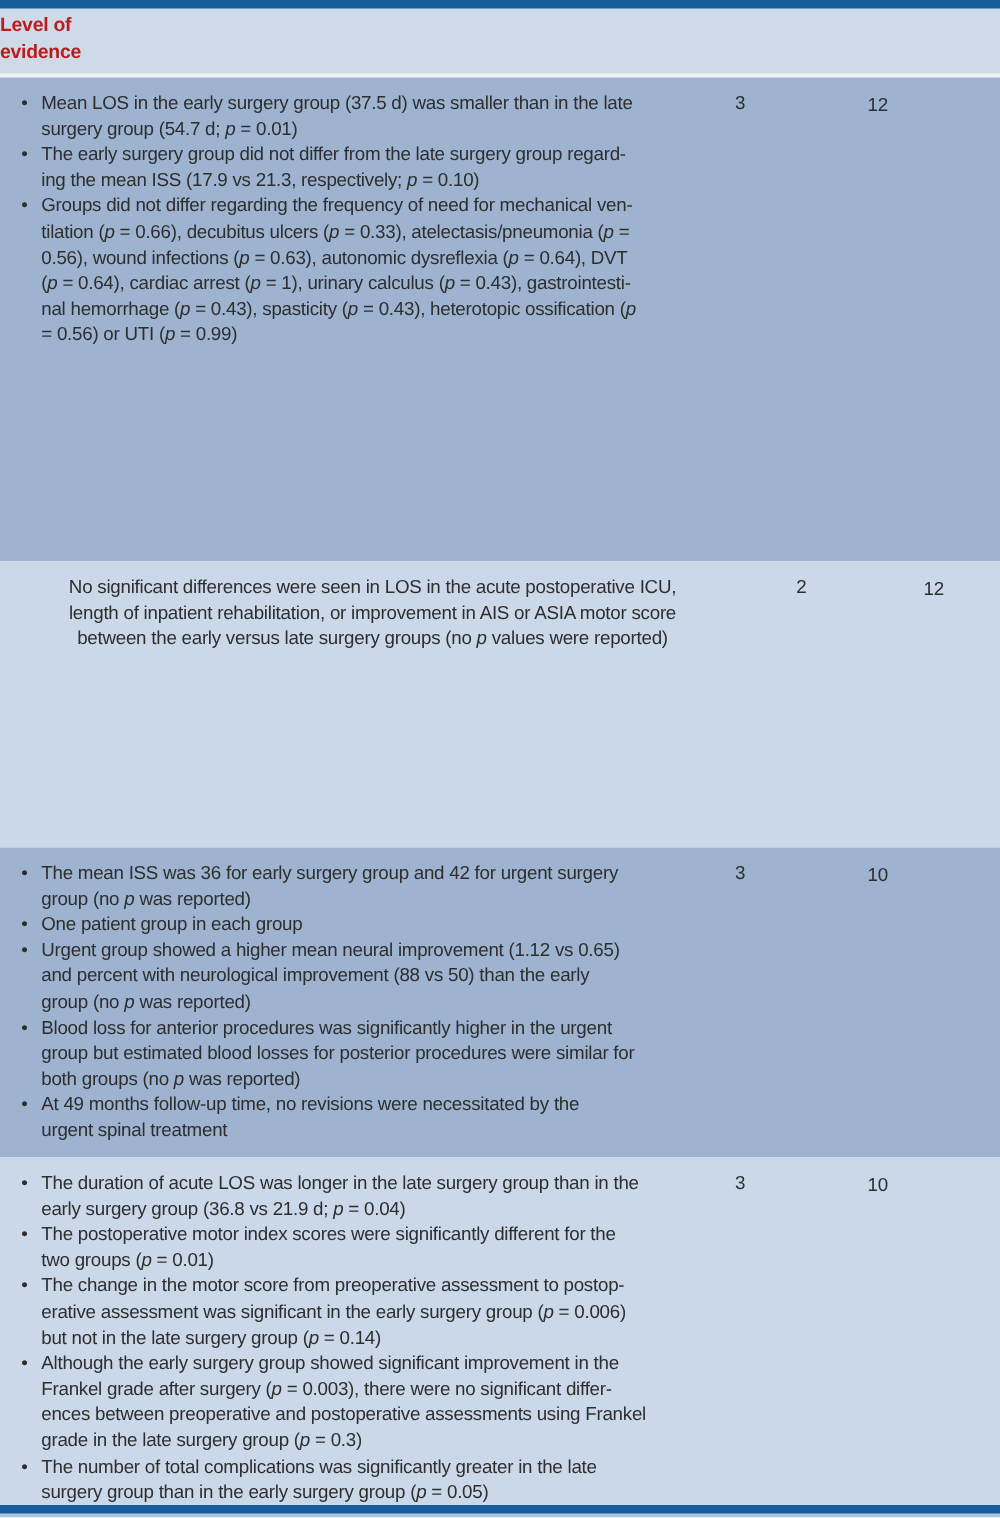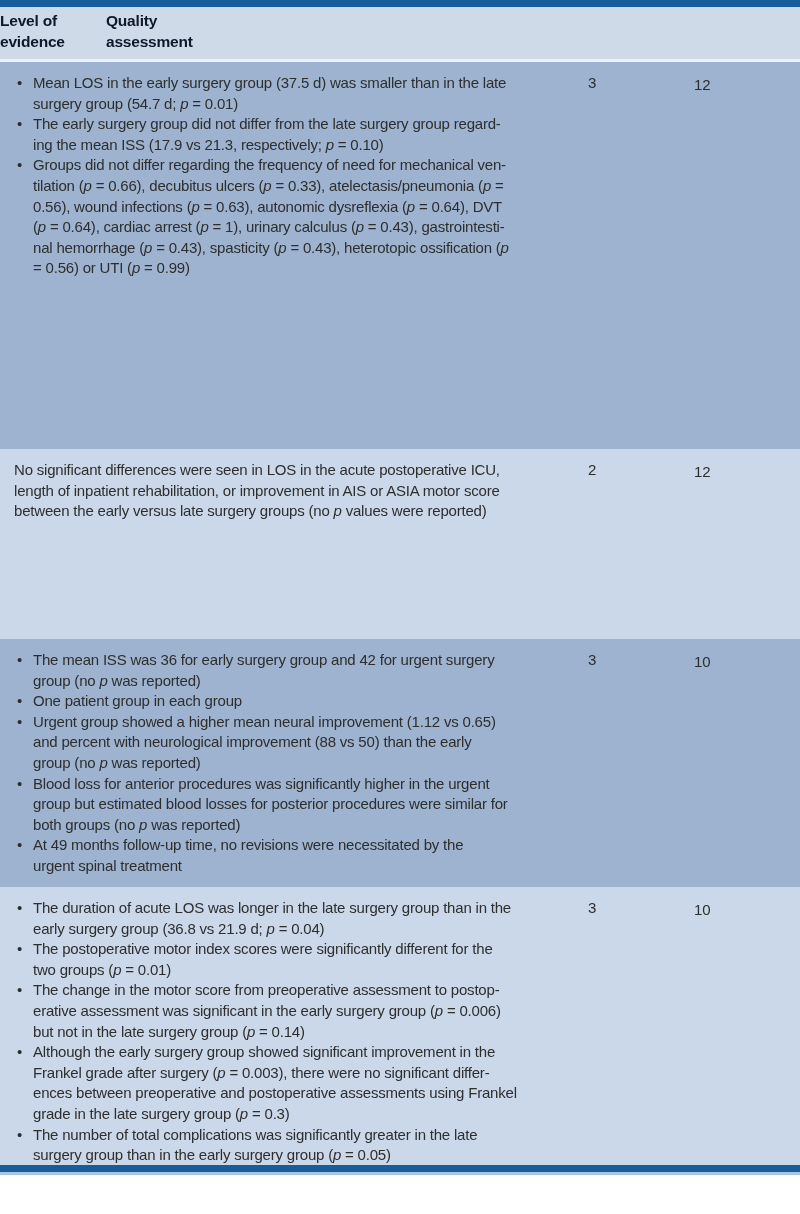--- a/index.html
+++ b/index.html
@@ -23,29 +23,29 @@
   .bottom-border{height:7px;background:var(--border-blue);flex:none;}
   .bottom-strip{height:3px;background:var(--bottom-strip);flex:none;}
   .gap-line{height:3px;background:var(--gap-line);flex:none;}
 
   .header-row{
     height:52px;background:var(--header-bg);flex:none;
     display:flex;
   }
   .header-row .cell{
     display:flex;align-items:flex-end;padding-bottom:7px;
-    font-weight:bold;font-size:15.5px;line-height:21px;color:#0f172a;
+    font-weight:bold;font-size:15.5px;line-height:21px;color:#b91c1c;
     white-space:pre-line;
   }
 
   .row{display:flex;flex:none;overflow:hidden;}
   .row.dark{background:var(--row-dark);}
   .row.light{background:var(--row-light);}
   .row-1{height:387px;}
-  .row-2{height:190px;}
+  .row-2{height:229px;text-align:center;}
   .row-3{height:248px;}
   .row-4{height:278px;}
 
   .cell{box-sizing:border-box;}
   .cell-concl{width:588px;padding:11px 6px 0 14px;}
   .cell-level{width:106px;padding-top:11px;}
   .cell-quality{flex:1;padding-top:13px;}
   .header-row .cell-concl{padding-top:0;}
   .header-row .cell-level{padding-top:0;}
   .header-row .cell-quality{padding-top:0;}
@@ -58,22 +58,20 @@
 </style>
 </head>
 <body>
 
 <div class="table">
   <div class="top-border"></div>
 
   <div class="header-row">
     <div class="cell cell-level">Level of
 evidence</div>
-    <div class="cell cell-quality">Quality
-assessment</div>
   </div>
 
   <div class="gap-line"></div>
 
   <div class="row dark row-1">
     <div class="cell cell-concl">
       <div class="bullet-item">
         <span class="marker">•</span>
         <span class="bullet-text">Mean LOS in the early surgery group (37.5 d) was smaller than in the late<br>surgery group (54.7 d; <i>p</i> = 0.01)</span>
       </div>

